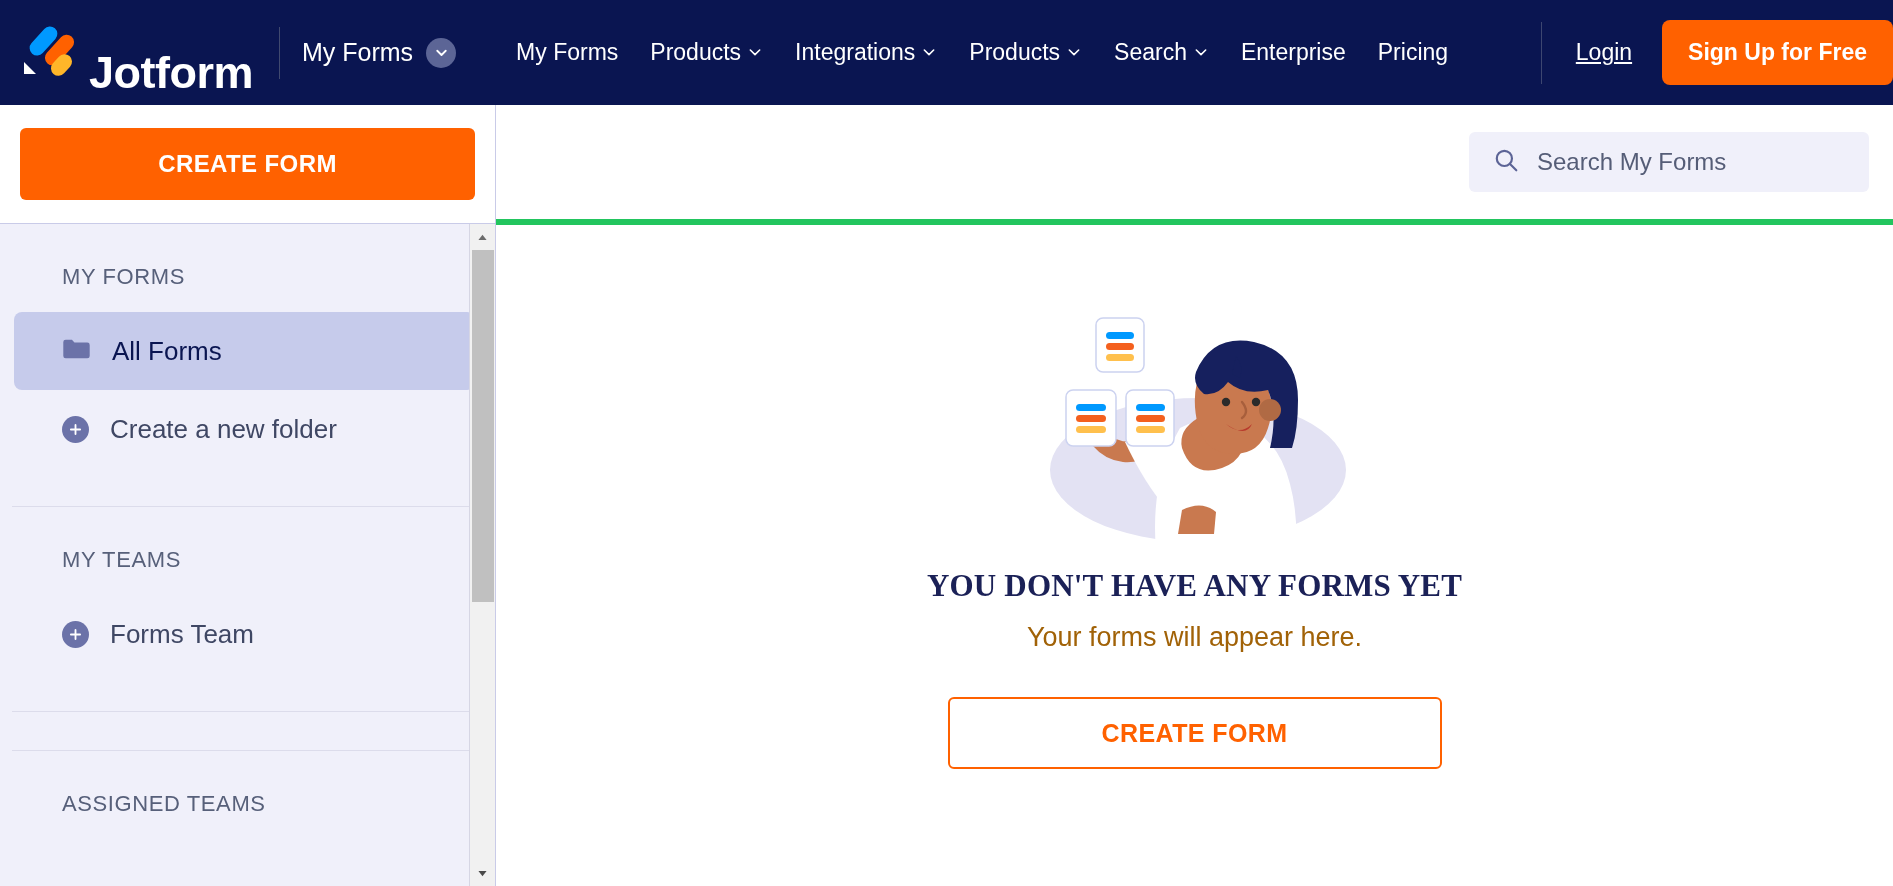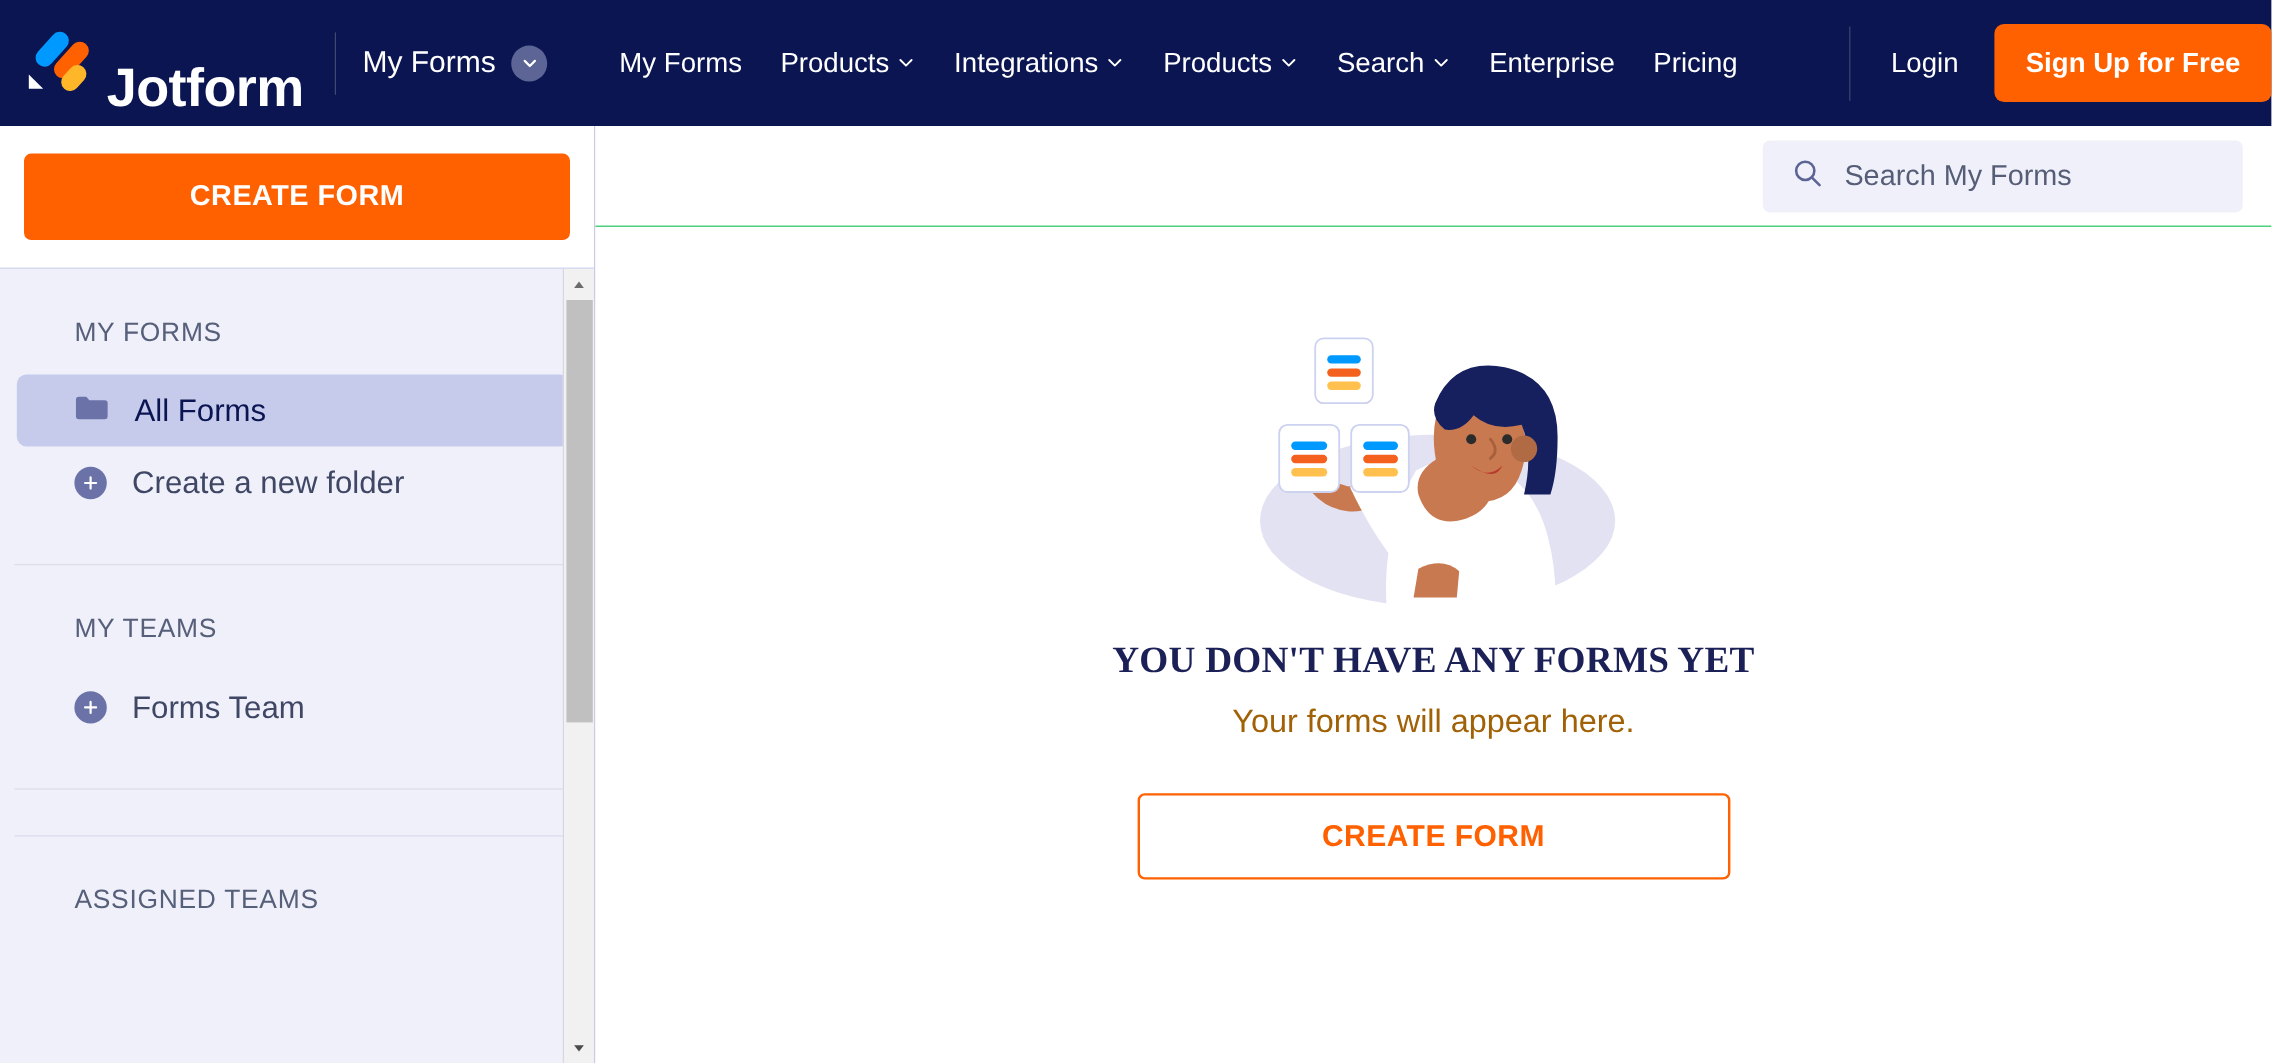--- a/index.html
+++ b/index.html
@@ -54,21 +54,21 @@
   .navlink {
     color: #ffffff; font-size: 23px; font-weight: 500;
     display: flex; align-items: center; gap: 6px;
     white-space: nowrap; cursor: pointer;
   }
   .nav-right {
     position: absolute; right: 0; top: 0; height: 105px;
     display: flex; align-items: center;
   }
   .nav-sep { width: 1px; height: 62px; background: #3d4670; margin-right: 34px; }
-  .login-link { color: #ffffff; font-size: 23px; font-weight: 500; cursor: pointer; }
+  .login-link { color: #ffffff; font-size: 23px; font-weight: 500; cursor: pointer; text-decoration: underline; }
   .signup-btn {
     background: #ff6100; color: #ffffff;
     font-size: 23px; font-weight: bold;
     border: none; border-radius: 8px;
     padding: 19px 26px;
     margin-left: 30px; margin-right: 0;
     cursor: pointer; white-space: nowrap;
   }
 
   
@@ -104,21 +104,21 @@
   .side-inner { padding: 0; }
   .side-heading {
     color: #57607a;
     font-size: 22px; font-weight: 500;
     letter-spacing: 0.6px;
     padding: 40px 0 22px 62px;
   }
   .side-item {
     display: flex; align-items: center;
     gap: 21px;
-    height: 60px;
+    height: 78px;
     margin: 0 20px 0 14px;
     padding-left: 48px;
     border-radius: 8px;
     cursor: pointer;
   }
   .side-item.active { background: #c6cbeb; }
   .side-item .txt { font-size: 26px; color: #3f4764; }
   .side-item.active .txt { color: #0a1551; }
   .plus-circle {
     width: 27px; height: 27px; border-radius: 50%;
@@ -153,22 +153,22 @@
   }
 
   
   .main {
     flex: 1;
     display: flex; flex-direction: column;
     background: #ffffff;
     min-width: 0;
   }
   .main-toolbar {
-    height: 84px;
-    border-bottom: 1px solid #22c55e;
+    height: 120px;
+    border-bottom: 6px solid #22c55e;
     display: flex; align-items: center; justify-content: flex-end;
     padding-right: 24px;
   }
   .search-box {
     width: 400px; height: 60px;
     background: #f0f0fa;
     border: none; border-radius: 6px;
     display: flex; align-items: center;
     gap: 18px; padding: 0 24px;
     cursor: text;

